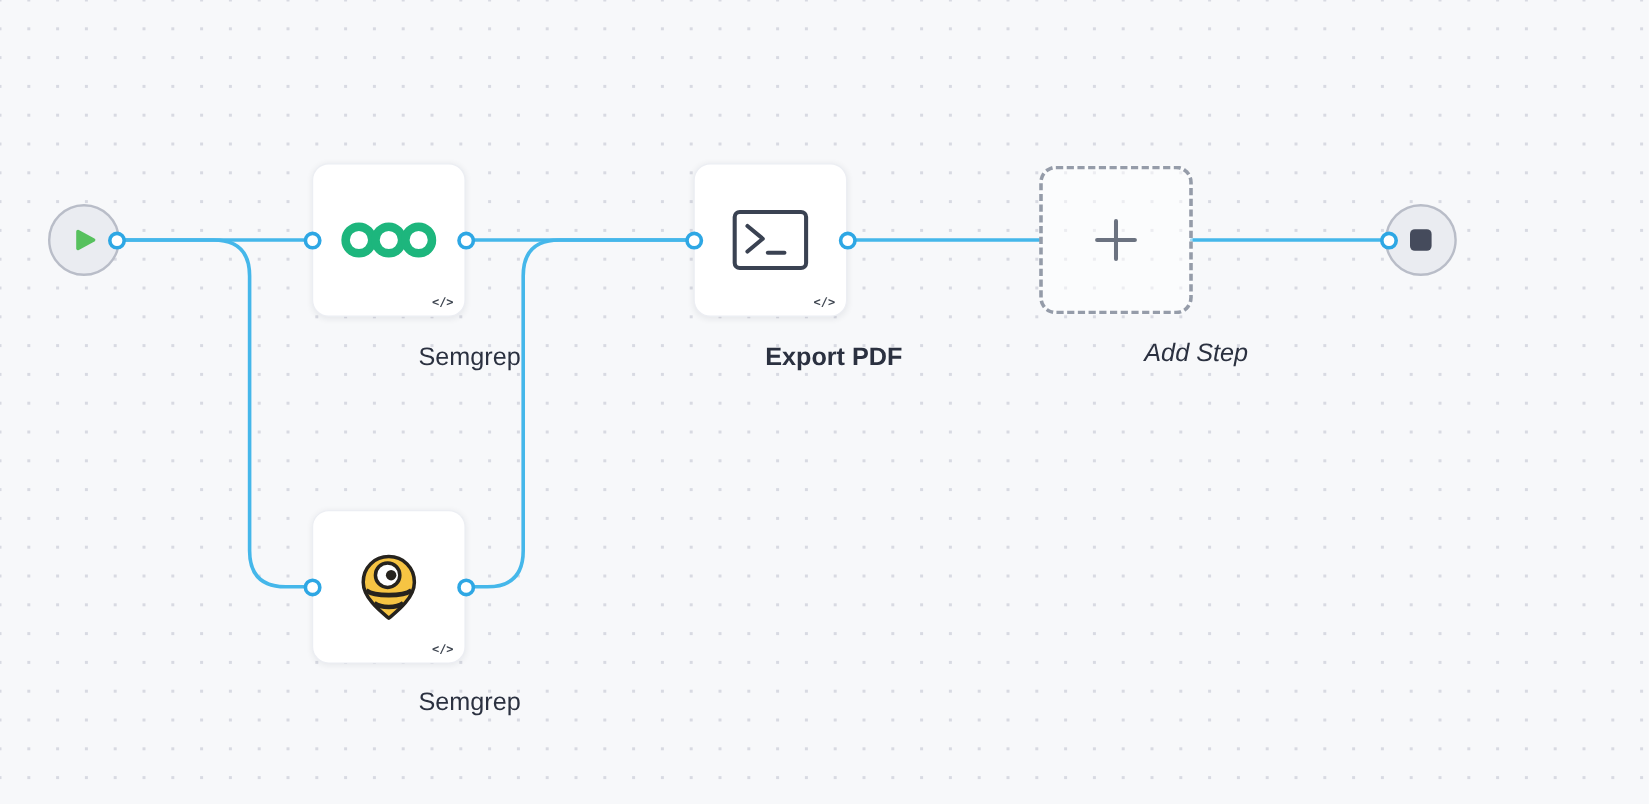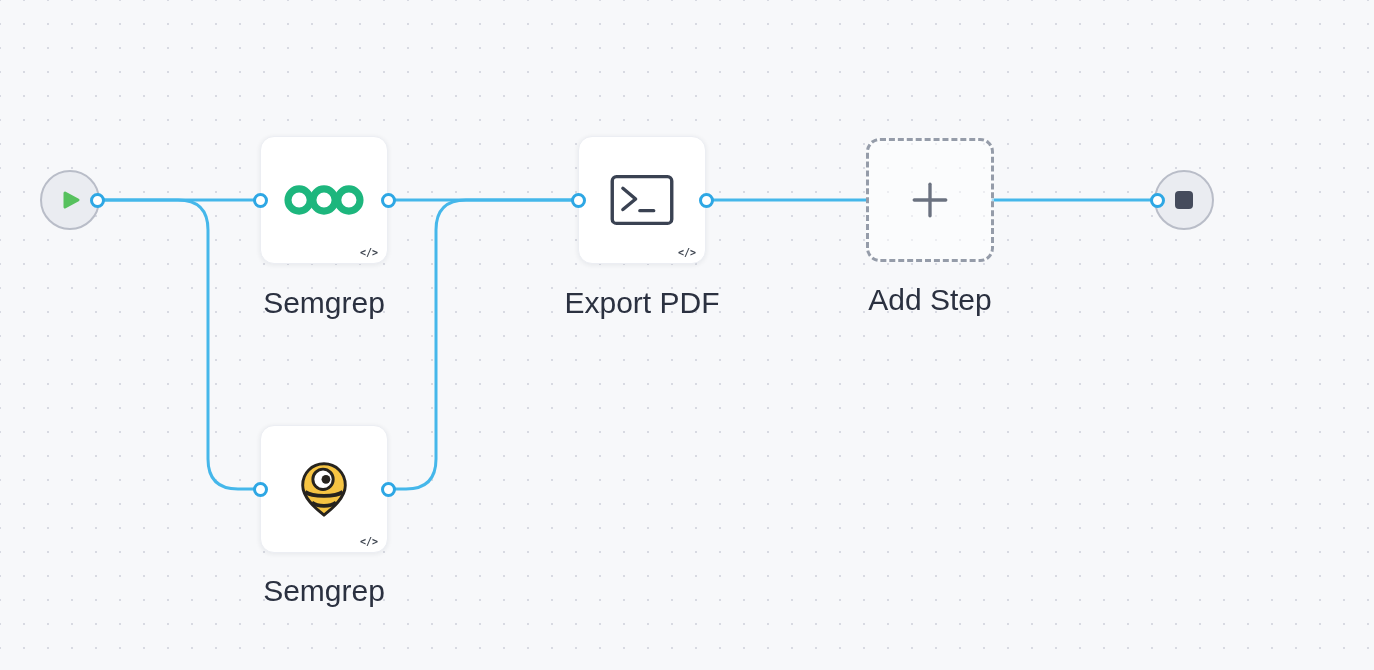--- a/index.html
+++ b/index.html
@@ -32,22 +32,22 @@
   .endpoint {
     position: absolute; width: 60px; height: 60px; border-radius: 50%;
     background: #eaecf1; border: 2px solid #b9bdc8; box-sizing: border-box;
     display: flex; align-items: center; justify-content: center; z-index: 2;
   }
   .port {
     position: absolute; width: 15px; height: 15px; box-sizing: border-box;
     border: 3px solid #2ea7e4; background: #ffffff; border-radius: 50%; z-index: 3;
   }
   .label {
-    position: absolute; width: 220px; text-align: center;
-    font-size: 30px; color: #2b3140; z-index: 2;
+    position: absolute; width: 220px; text-align: right;
+    font-size: 21px; color: #2b3140; z-index: 2;
   }
   .addstep {
     position: absolute; width: 128px; height: 124px;
     border: 3px dashed #959ca9; border-radius: 14px;
     background: rgba(255,255,255,.5); box-sizing: border-box;
     display: flex; align-items: center; justify-content: center; z-index: 2;
   }
 </style>
 </head>
 <body>
@@ -92,29 +92,29 @@
   <div class="label" style="left:214px; top:574px;">Semgrep</div>
 
   <div class="node" style="left:578px; top:136px;">
     <svg width="68" height="60" viewBox="0 0 64 56">
       <rect x="4" y="6" width="56" height="44" rx="4" fill="none" stroke="#3a4252" stroke-width="3.2"></rect>
       <polyline points="14,17 26,27 14,37" fill="none" stroke="#3a4252" stroke-width="3.2" stroke-linecap="round" stroke-linejoin="round"></polyline>
       <line x1="30" y1="38" x2="43" y2="38" stroke="#3a4252" stroke-width="3.2" stroke-linecap="round"></line>
     </svg>
     <span class="badge">&lt;/&gt;</span>
   </div>
-  <div class="label" style="left:532px; top:286px;">Export PDF</div>
+  <div class="label" style="left:532px; top:286px;font-weight:bold;">Export PDF</div>
 
   <div class="addstep" style="left:866px; top:138px;">
     <svg width="42" height="42" viewBox="0 0 40 40">
       <line x1="20" y1="5" x2="20" y2="35" stroke="#6b7280" stroke-width="3.2" stroke-linecap="round"></line>
       <line x1="5" y1="20" x2="35" y2="20" stroke="#6b7280" stroke-width="3.2" stroke-linecap="round"></line>
     </svg>
   </div>
-  <div class="label" style="left:820px; top:283px;">Add Step</div>
+  <div class="label" style="left:820px; top:283px;font-style:italic;">Add Step</div>
 
   <div class="endpoint" style="left:1154px; top:170px;">
     <svg width="20" height="20" viewBox="0 0 20 20">
       <rect x="1" y="1" width="18" height="18" rx="4" fill="#454b5c"></rect>
     </svg>
   </div>
 
   <div class="port" style="left:89.5px; top:192.5px;"></div>
   <div class="port" style="left:252.5px; top:192.5px;"></div>
   <div class="port" style="left:380.5px; top:192.5px;"></div>

